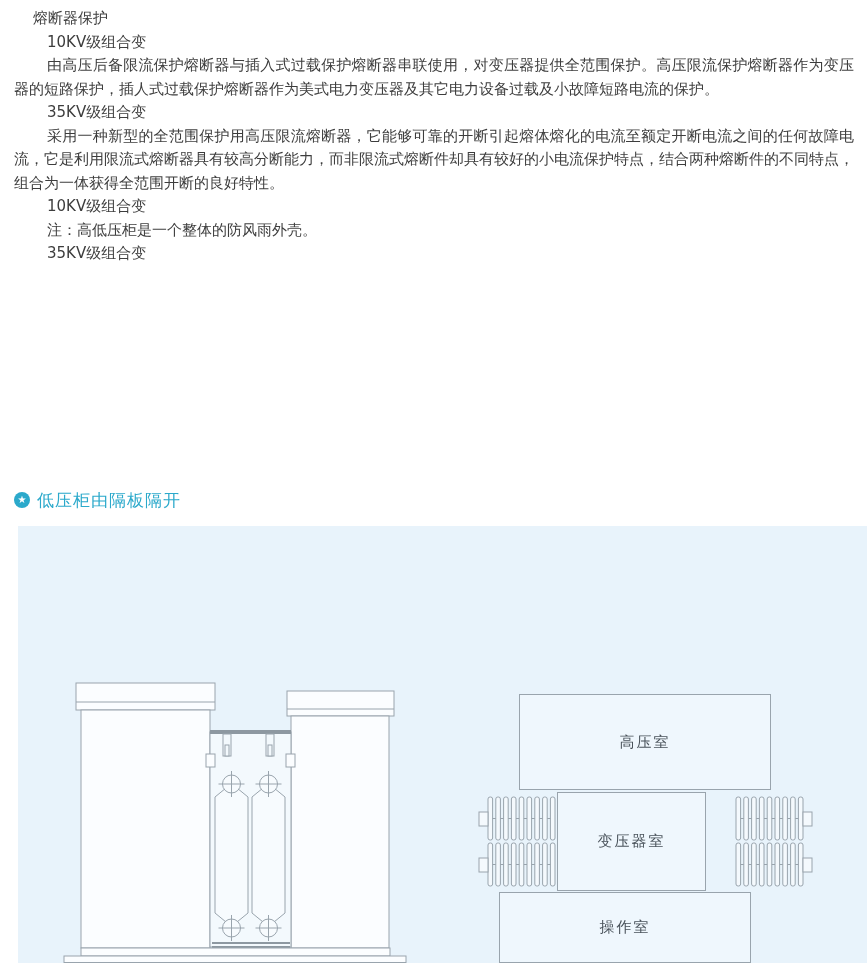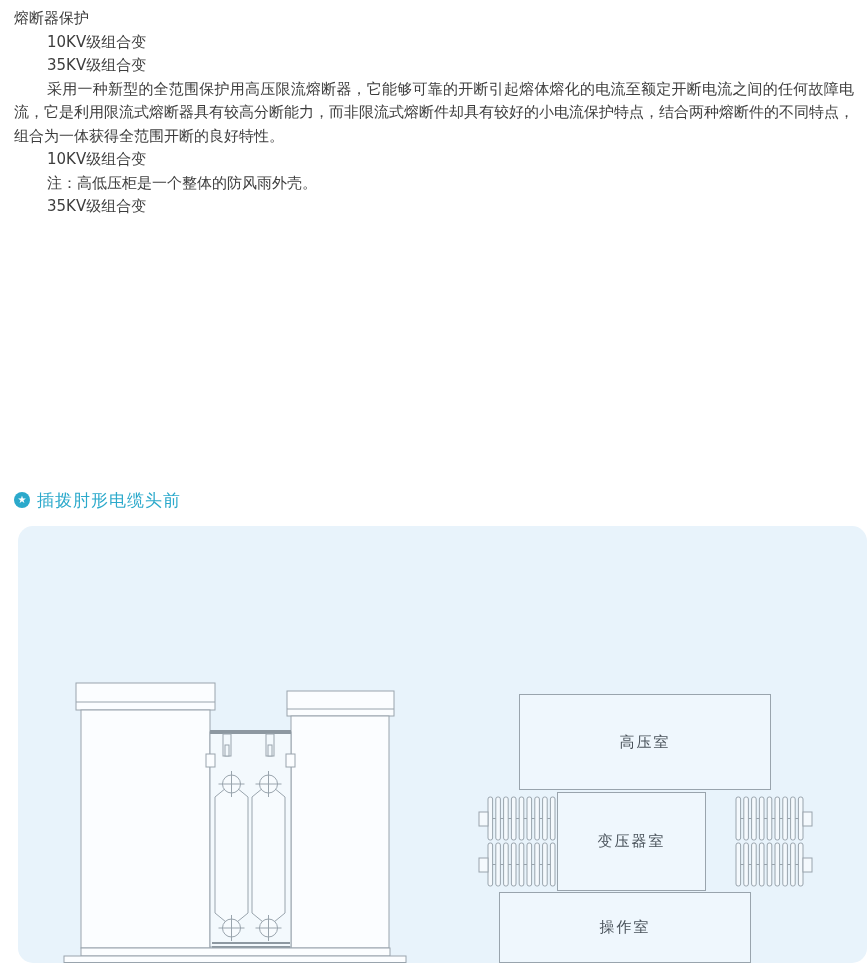--- a/index.html
+++ b/index.html
@@ -9,40 +9,39 @@
     font-family:"DejaVu Sans","Liberation Sans",sans-serif;
     -webkit-font-smoothing:antialiased;
   }
   
   .article{
     position:absolute;left:14px;top:7px;width:840px;
     font-size:15px;line-height:23.5px;color:#3d3d3d;
     text-align:justify;
   }
   .article p{margin:0;text-indent:33px;}
-  .article p.flush{text-indent:0;}
+  .article p.flush{text-indent:0;margin-left:19px;}
   
   .section-header{
     position:absolute;left:14px;top:489px;height:22px;
     display:flex;align-items:center;gap:7px;
   }
   .star-badge{
     width:16px;height:16px;border-radius:50%;
     background:#2ba9cb;color:#ffffff;
     display:inline-flex;align-items:center;justify-content:center;
     font-size:10px;line-height:1;padding-bottom:1px;box-sizing:border-box;
   }
   .section-title{
     color:#2ba9cb;font-size:17px;letter-spacing:1px;
   }
   
   .panel{
     position:absolute;left:18px;top:526px;width:849px;height:437px;
     background:#e8f3fb;
-    border-radius:15px;
   }
   .panel svg{position:absolute;left:0;top:0;}
   .room{
     position:absolute;
     background:#eff7fd;border:1px solid #99a4ad;
     display:flex;align-items:center;justify-content:center;
     box-sizing:border-box;
   }
   .room-label{
     color:#49525a;font-size:15px;letter-spacing:2px;
@@ -50,32 +49,33 @@
   .room-hv{left:501px;top:168px;width:252px;height:96px;}
   .room-tr{left:539px;top:266px;width:149px;height:99px;}
   .room-op{left:481px;top:366px;width:252px;height:71px;}
 </style>
 </head>
 <body>
 
 <div class="article">
   <p class="flush">熔断器保护</p>
   <p>10KV级组合变</p>
+  <p>由高压后备限流保护熔断器与插入式过载保护熔断器串联使用，对变压器提供全范围保护。高压限流保护熔断器作为变压器的短路保护，插人式过载保护熔断器作为美式电力变压器及其它电力设备过载及小故障短路电流的保护。</p>
   <p>35KV级组合变</p>
   <p>采用一种新型的全范围保护用高压限流熔断器，它能够可靠的开断引起熔体熔化的电流至额定开断电流之间的任何故障电流，它是利用限流式熔断器具有较高分断能力，而非限流式熔断件却具有较好的小电流保护特点，结合两种熔断件的不同特点，组合为一体获得全范围开断的良好特性。</p>
   <p>10KV级组合变</p>
   <p>注：高低压柜是一个整体的防风雨外壳。</p>
   <p>35KV级组合变</p>
 </div>
 
 <div class="section-header">
   <span class="star-badge">
       <span>★</span>
     </span>
-  <span class="section-title">插拨肘形电缆头前</span>
+  <span class="section-title">低压柜由隔板隔开</span>
 </div>
 
 <div class="panel">
 
   <svg width="849" height="437" viewBox="0 0 849 437">
     <g stroke="#99a4ad" stroke-width="1" fill="none">
 
       <g>
         <rect x="58" y="157" width="139" height="27" fill="#fbfdff"></rect>
         <line x1="58" y1="176" x2="197" y2="176"></line>

